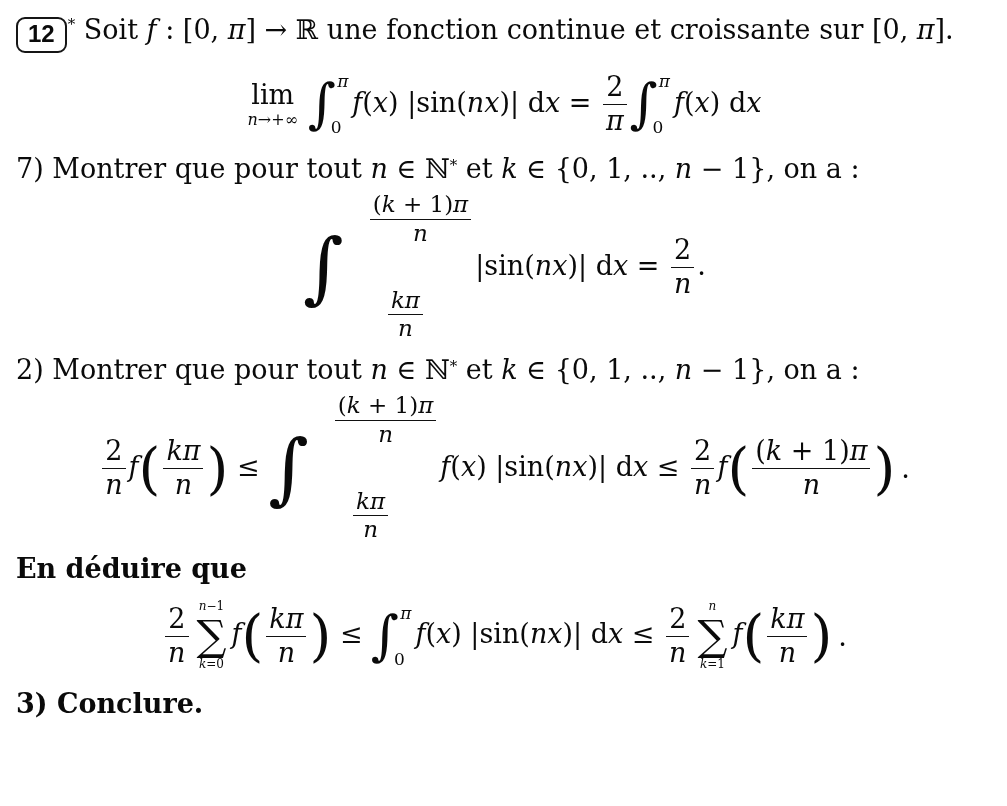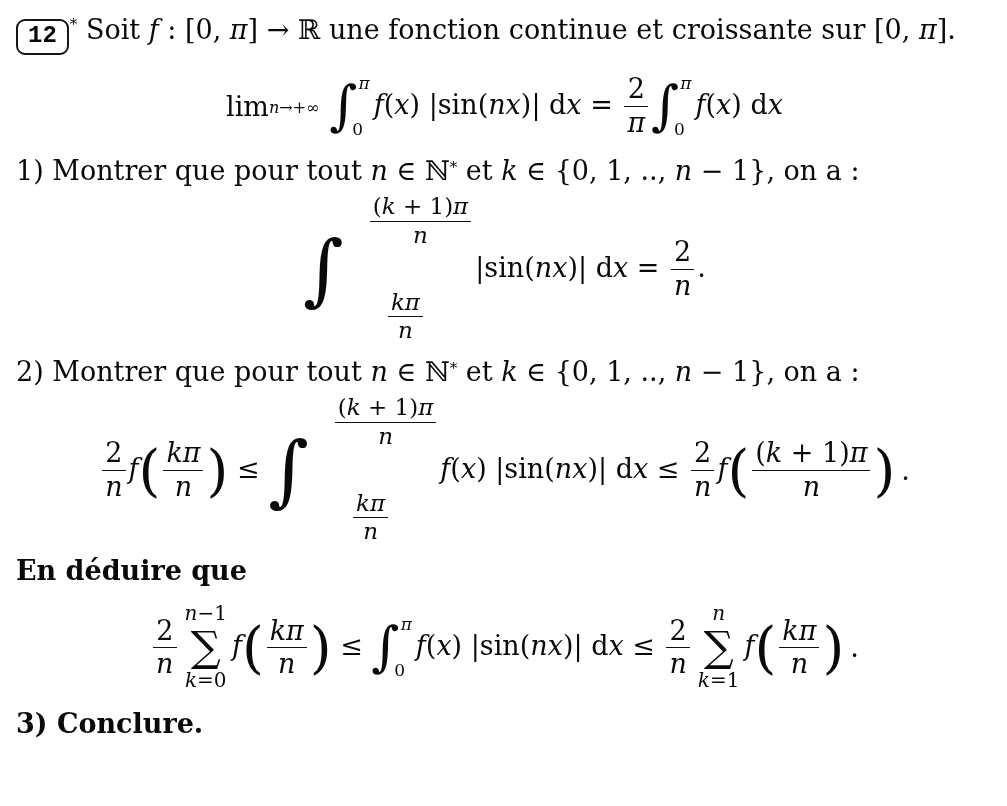--- a/index.html
+++ b/index.html
@@ -3,21 +3,21 @@
 <meta charset="utf-8">
 <style>
   html,body{margin:0;padding:0;width:1007px;height:806px;background:#ffffff;overflow:hidden;}
   body{color:#0a0a0a;font-family:"DejaVu Serif","Liberation Serif",serif;font-size:27px;}
   .wrap{padding:12px 14px 0 16px;}
   .line{margin:0;line-height:1.3;}
   .q{margin:10px 0 6px;}
   .ded{margin:8px 0 0;font-weight:bold;}
   .conc{margin:14px 0 0;font-weight:bold;}
   .exbox{display:inline-block;border:2.6px solid #151515;border-radius:9px;padding:0 10px 2px;
-         font-family:Liberation Mono, monospace;font-weight:700;font-size:24px;
+         font-family:Liberation Sans, sans-serif;font-weight:700;font-size:24px;
          line-height:1.25;vertical-align:-3px;margin-right:1px;}
   sup.star{font-size:15px;vertical-align:10px;}
   sup.star2{font-size:15px;vertical-align:8px;}
   .m{font-style:italic;}
   .display{text-align:center;}
   .f1{margin:16px 0 12px;}
   .f2{margin:0;}
   .f3{margin:0;}
   .f4{margin:14px 0 4px;}
   
@@ -32,25 +32,25 @@
   .iw.s .ils{height:66px;font-size:17px;margin-left:-3px;padding:2px 0;}
   .iw.s .ilt{margin-left:4px;}
   .iw.s .ilb{margin-left:-9px;}
   .iw.t .ig{font-size:78px;}
   .iw.t .ils{height:150px;font-size:23px;margin-left:-4px;}
   .iw.t .iu{margin-left:30px;}
   .iw.t .il{margin-left:0;}
   .iw.t .frac{margin:0;}
   .iw{margin-right:4px;}
   
-  .limop{display:inline-flex;align-items:center;vertical-align:middle;line-height:1;margin-right:10px;}
+  .limop{display:inline-flex;flex-direction:column;align-items:center;vertical-align:middle;line-height:1;margin-right:10px;}
   .limsub{font-size:16px;margin-top:4px;}
   
   .sumw{display:inline-flex;flex-direction:column;align-items:center;vertical-align:middle;line-height:1;margin:0 5px;}
-  .smt,.smb{font-size:20px;line-height:1.15;}
+  .smt,.smb{font-size:12px;line-height:1.15;}
   .smg{font-size:42px;line-height:1;margin:1px 0;}
   
   .bp{display:inline-block;font-size:56px;vertical-align:middle;line-height:0.95;}
   .axdot{vertical-align:middle;margin-left:6px;}
 </style>
 </head>
 <body>
 
 <div class="wrap">
 
@@ -67,21 +67,21 @@
           <span class="ilb">0</span>
         </span>
       </span><span><span class="m">f</span><span>(</span><span class="m">x</span><span>)</span><span> |</span><span>sin</span><span>(</span><span class="m">nx</span><span>)</span><span>|</span><span> d</span><span class="m">x</span><span> = </span></span><span class="frac"><span class="fn">2</span><span class="fd m">π</span></span><span class="iw s">
         <span class="ig">∫</span>
         <span class="ils">
           <span class="ilt m">π</span>
           <span class="ilb">0</span>
         </span>
       </span><span><span class="m">f</span><span>(</span><span class="m">x</span><span>)</span><span> d</span><span class="m">x</span></span></div>
 
-  <p class="line q"><span>1) Montrer que pour tout </span><span class="m">n</span><span> ∈ ℕ</span><sup class="star2">*</sup><span> et </span><span class="m">k</span><span> ∈ {0, 1, .., </span><span class="m">n</span><span> − 1}, on a :</span></p>
+  <p class="line q"><span>7) Montrer que pour tout </span><span class="m">n</span><span> ∈ ℕ</span><sup class="star2">*</sup><span> et </span><span class="m">k</span><span> ∈ {0, 1, .., </span><span class="m">n</span><span> − 1}, on a :</span></p>
 
   <div class="display f2"><span class="iw t">
         <span class="ig">∫</span>
         <span class="ils">
           <span class="iu"><span class="frac"><span class="fn"><span>(</span><span class="m">k</span><span> + 1</span><span>)</span><span class="m">π</span></span><span class="fd m">n</span></span></span>
           <span class="il"><span class="frac"><span class="fn m">kπ</span><span class="fd m">n</span></span></span>
         </span>
       </span><span><span>|</span><span>sin</span><span>(</span><span class="m">nx</span><span>)</span><span>|</span><span> d</span><span class="m">x</span><span> = </span></span><span class="frac"><span class="fn">2</span><span class="fd m">n</span></span><span>.</span></div>
 
   <p class="line q"><span>2) Montrer que pour tout </span><span class="m">n</span><span> ∈ ℕ</span><sup class="star2">*</sup><span> et </span><span class="m">k</span><span> ∈ {0, 1, .., </span><span class="m">n</span><span> − 1}, on a :</span></p>

